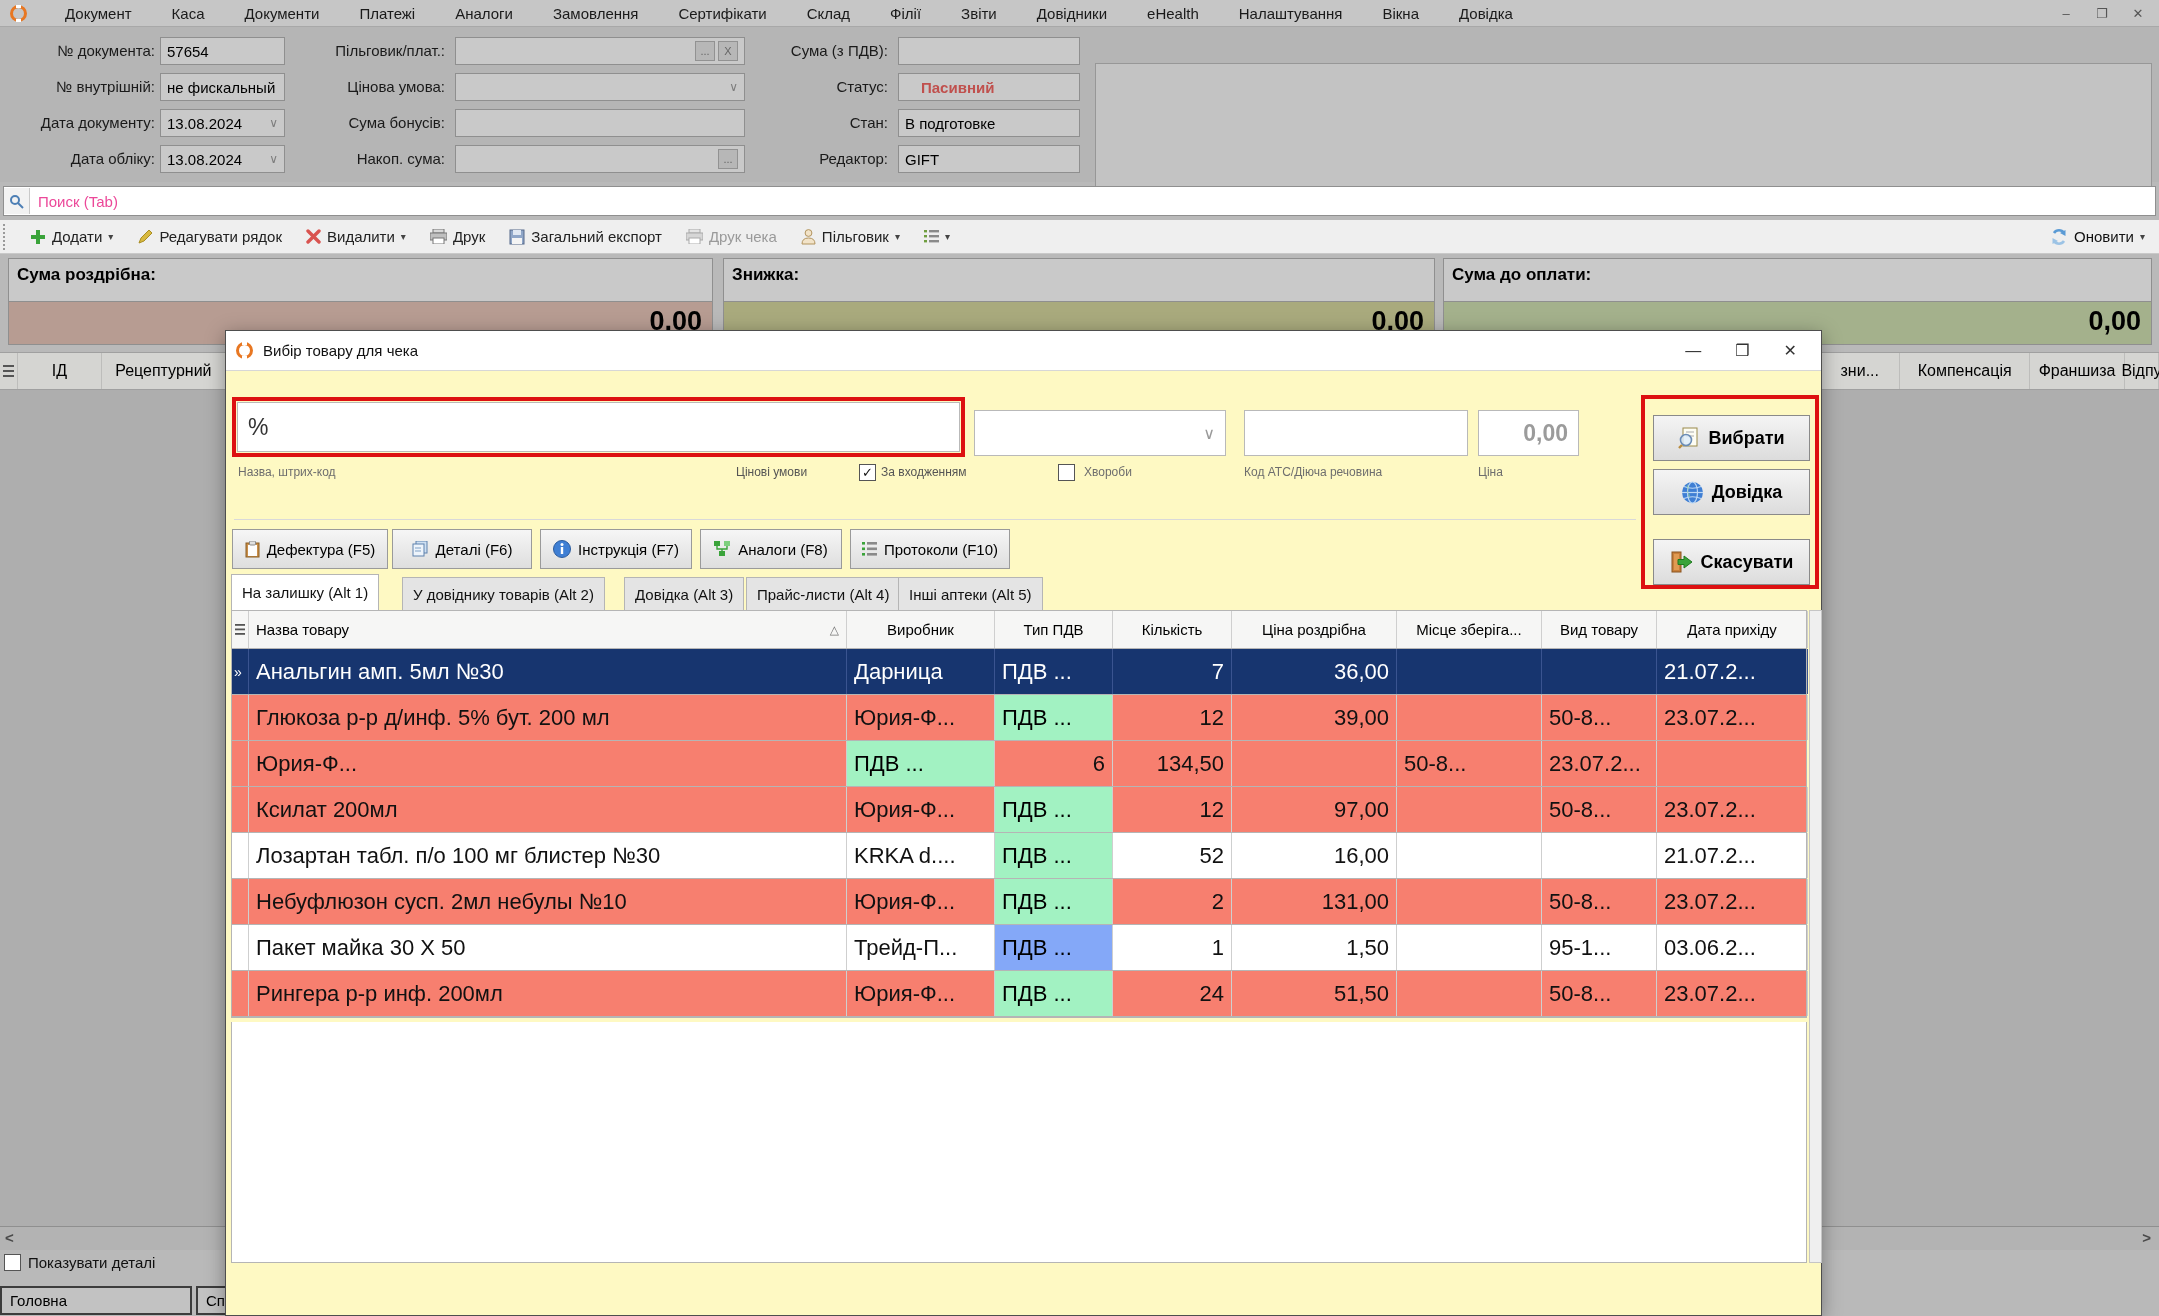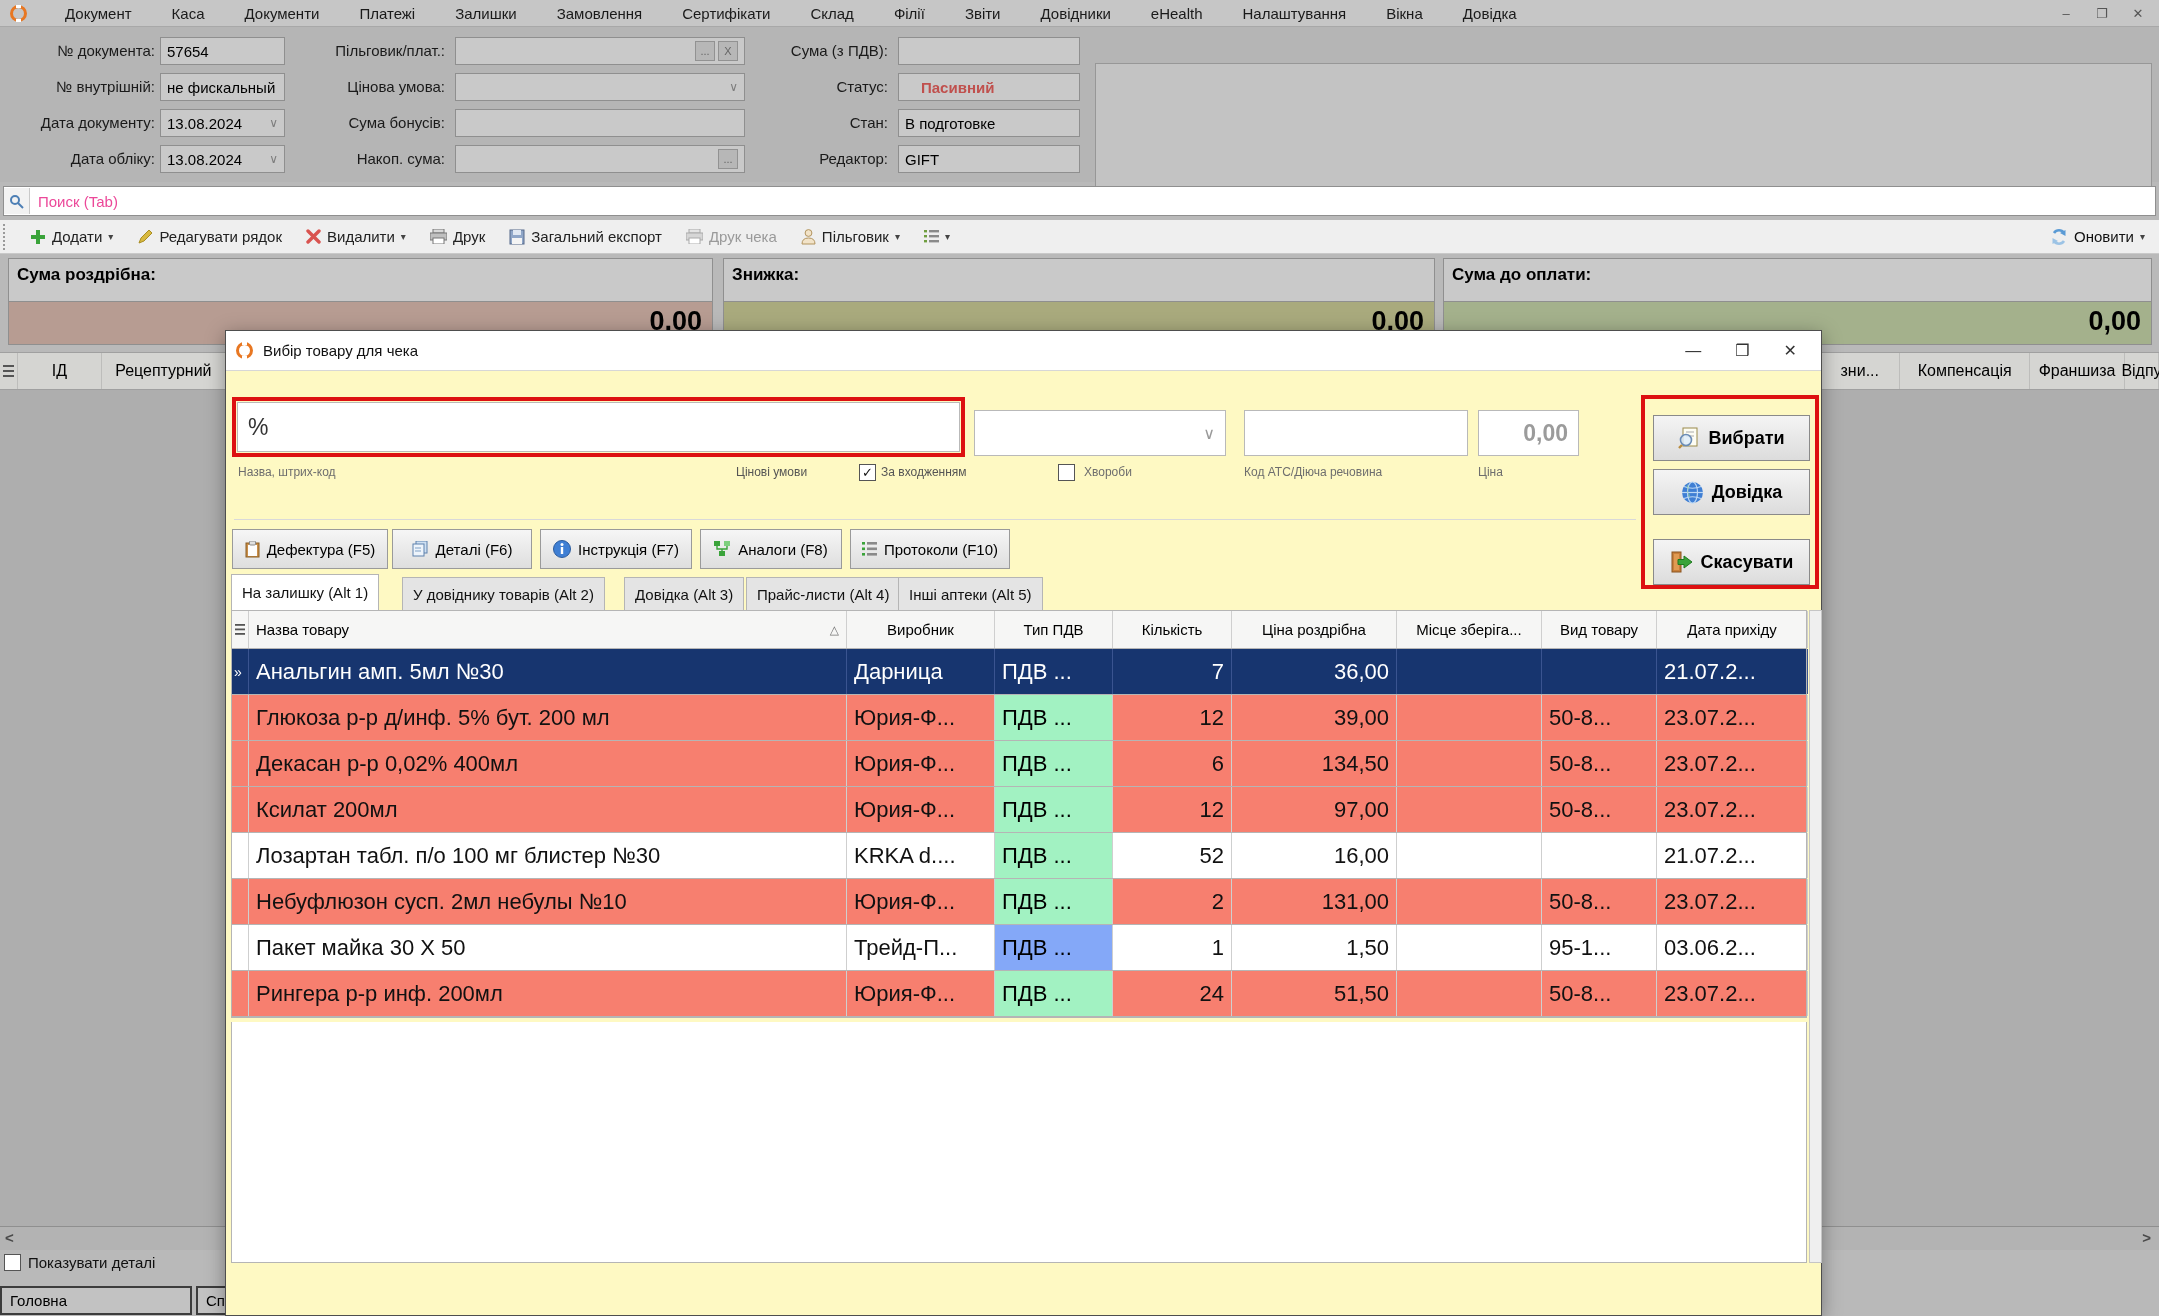--- a/index.html
+++ b/index.html
@@ -90,21 +90,21 @@
 </style>
 </head>
 <body>
 
 <div class="abs menubar">
   <span class="logo"></span>
   <span class="menu-item">Документ</span>
   <span class="menu-item">Каса</span>
   <span class="menu-item">Документи</span>
   <span class="menu-item">Платежі</span>
-  <span class="menu-item">Залишки</span>
+  <span class="menu-item">Аналоги</span>
   <span class="menu-item">Замовлення</span>
   <span class="menu-item">Сертифікати</span>
   <span class="menu-item">Склад</span>
   <span class="menu-item">Філії</span>
   <span class="menu-item">Звіти</span>
   <span class="menu-item">Довідники</span>
   <span class="menu-item">eHealth</span>
   <span class="menu-item">Налаштування</span>
   <span class="menu-item">Вікна</span>
   <span class="menu-item">Довідка</span>
@@ -479,21 +479,20 @@
       <span class="mt-cell">Юрия-Ф...</span>
       <span class="mt-cell vat-green">ПДВ ...</span>
       <span class="mt-cell num">12</span>
       <span class="mt-cell num">39,00</span>
       <span class="mt-cell"></span>
       <span class="mt-cell">50-8...</span>
       <span class="mt-cell">23.07.2...</span>
     </div>
     <div class="mt-row row-salmon">
       <span class="mt-cell"></span>
-      <span class="mt-cell">Декасан р-р 0,02% 400мл</span>
       <span class="mt-cell">Юрия-Ф...</span>
       <span class="mt-cell vat-green">ПДВ ...</span>
       <span class="mt-cell num">6</span>
       <span class="mt-cell num">134,50</span>
       <span class="mt-cell"></span>
       <span class="mt-cell">50-8...</span>
       <span class="mt-cell">23.07.2...</span>
     </div>
     <div class="mt-row row-salmon">
       <span class="mt-cell"></span>

